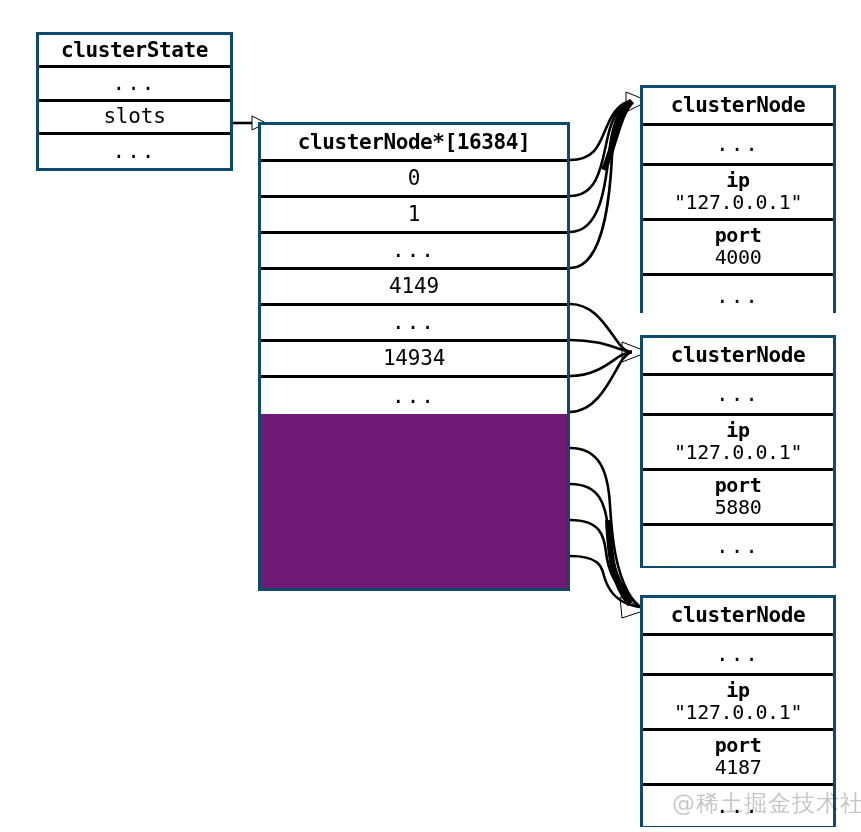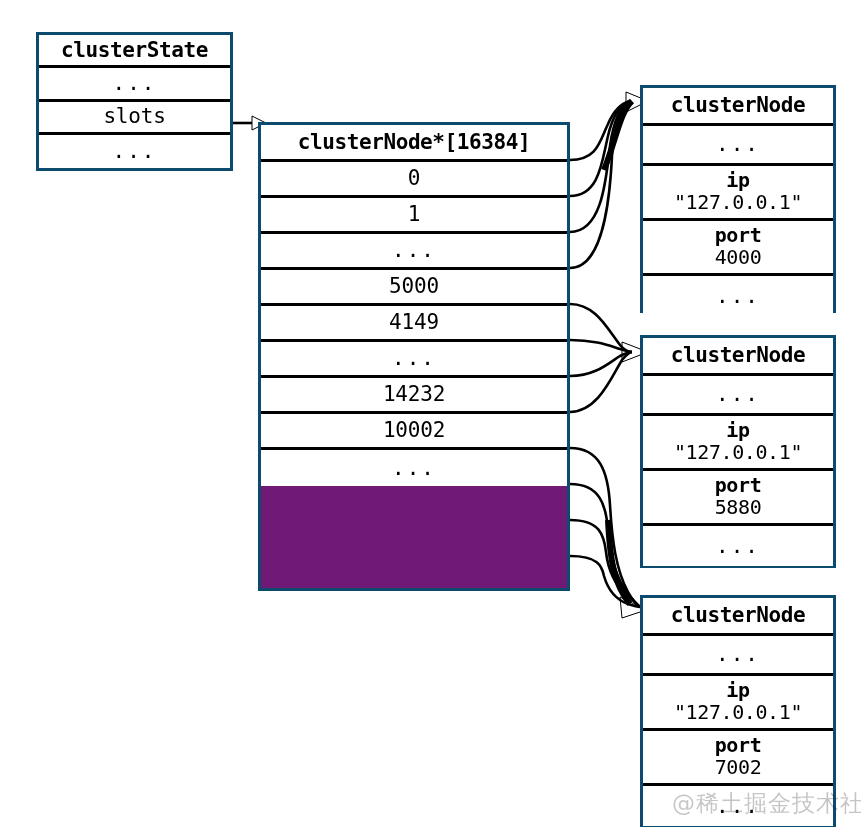--- a/index.html
+++ b/index.html
@@ -147,25 +147,23 @@
     <div class="row dots">...</div>
     <div class="row val">slots</div>
     <div class="row dots">...</div>
   </div>
 
   <div class="struct" id="slotsArray">
     <div class="row head">clusterNode*[16384]</div>
     <div class="row val">0</div>
     <div class="row val">1</div>
     <div class="row dots">...</div>
-    <div class="row val">5000</div>
     <div class="row val">4149</div>
     <div class="row dots">...</div>
-    <div class="row val">14232</div>
-    <div class="row val">10002</div>
+    <div class="row val">14934</div>
     <div class="row dots">...</div>
   </div>
 
   <div class="struct nodebox" id="node0">
     <div class="row head">clusterNode</div>
     <div class="row dots">...</div>
     <div class="row kv">
       <span class="k">ip</span>
       <span class="v">"127.0.0.1"</span>
     </div>
@@ -192,20 +190,20 @@
 
   <div class="struct nodebox" id="node2">
     <div class="row head">clusterNode</div>
     <div class="row dots">...</div>
     <div class="row kv">
       <span class="k">ip</span>
       <span class="v">"127.0.0.1"</span>
     </div>
     <div class="row kv">
       <span class="k">port</span>
-      <span class="v">7002</span>
+      <span class="v">4187</span>
     </div>
     <div class="row dots">...</div>
   </div>
 
   <div id="watermark">@稀土掘金技术社区</div>
 
 </div>
 
 </body></html>

